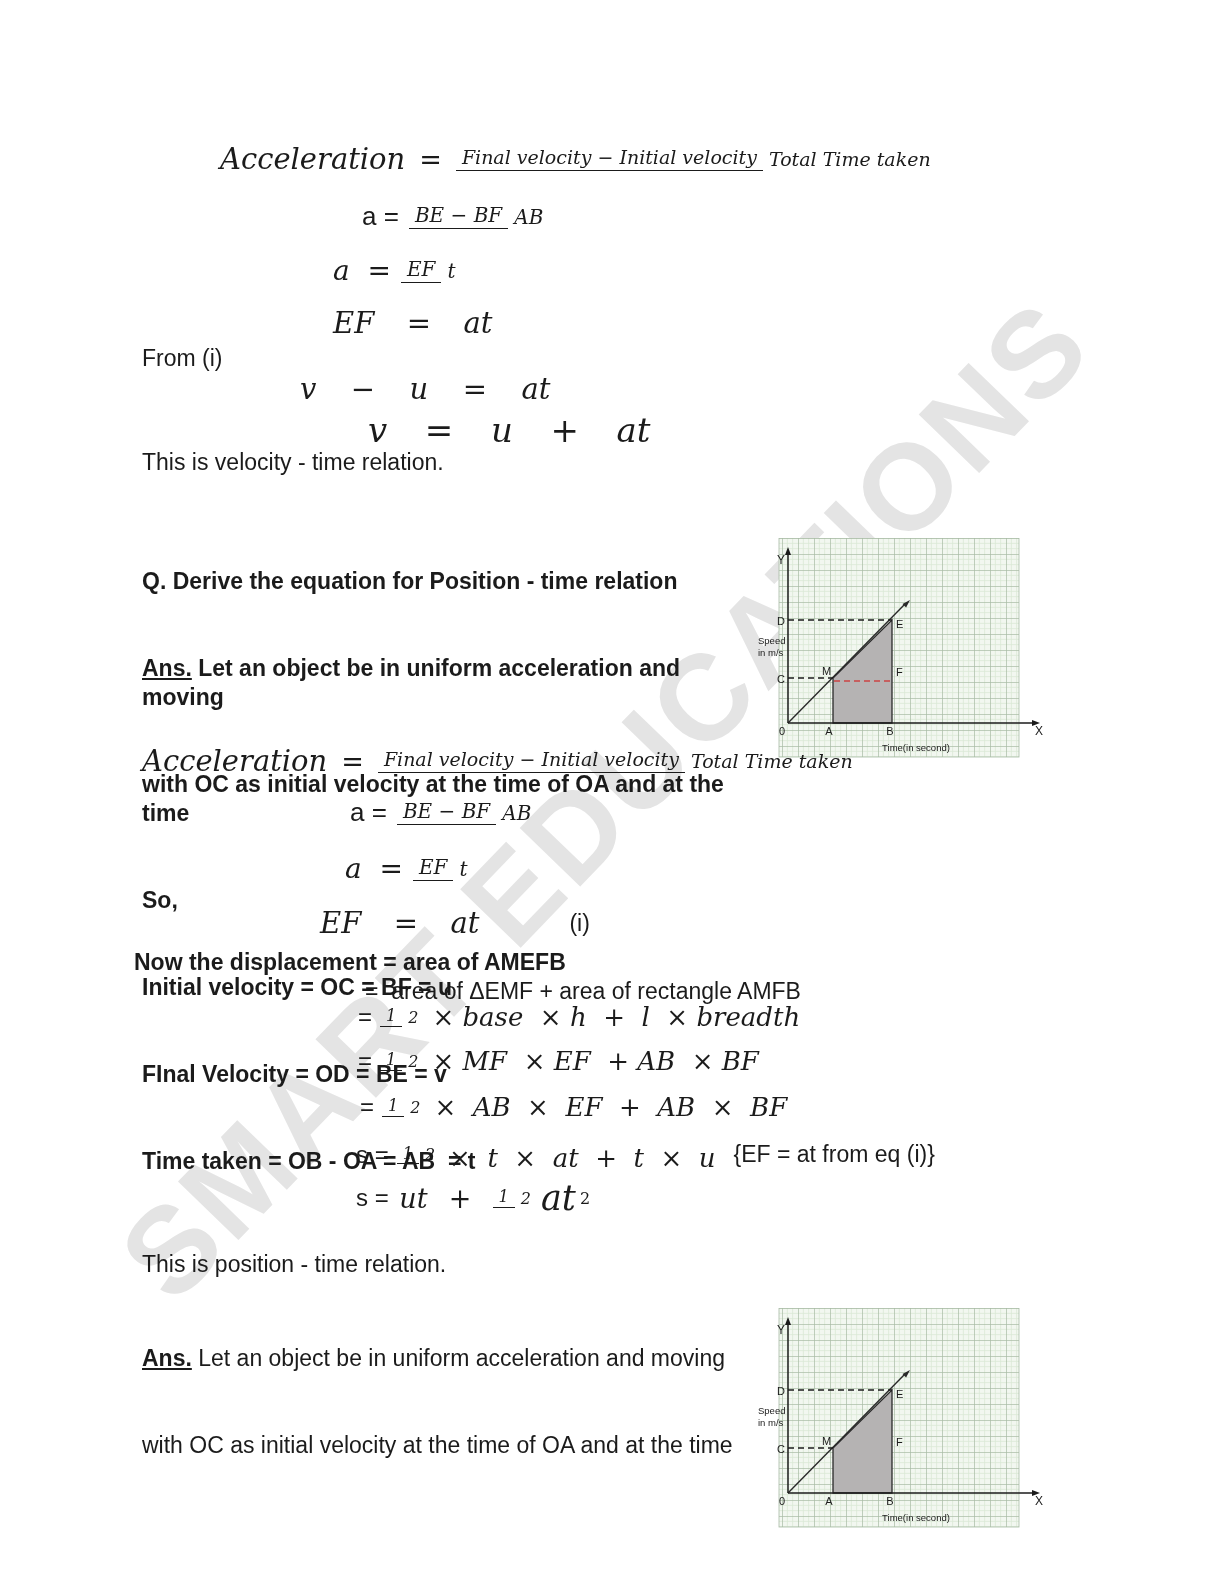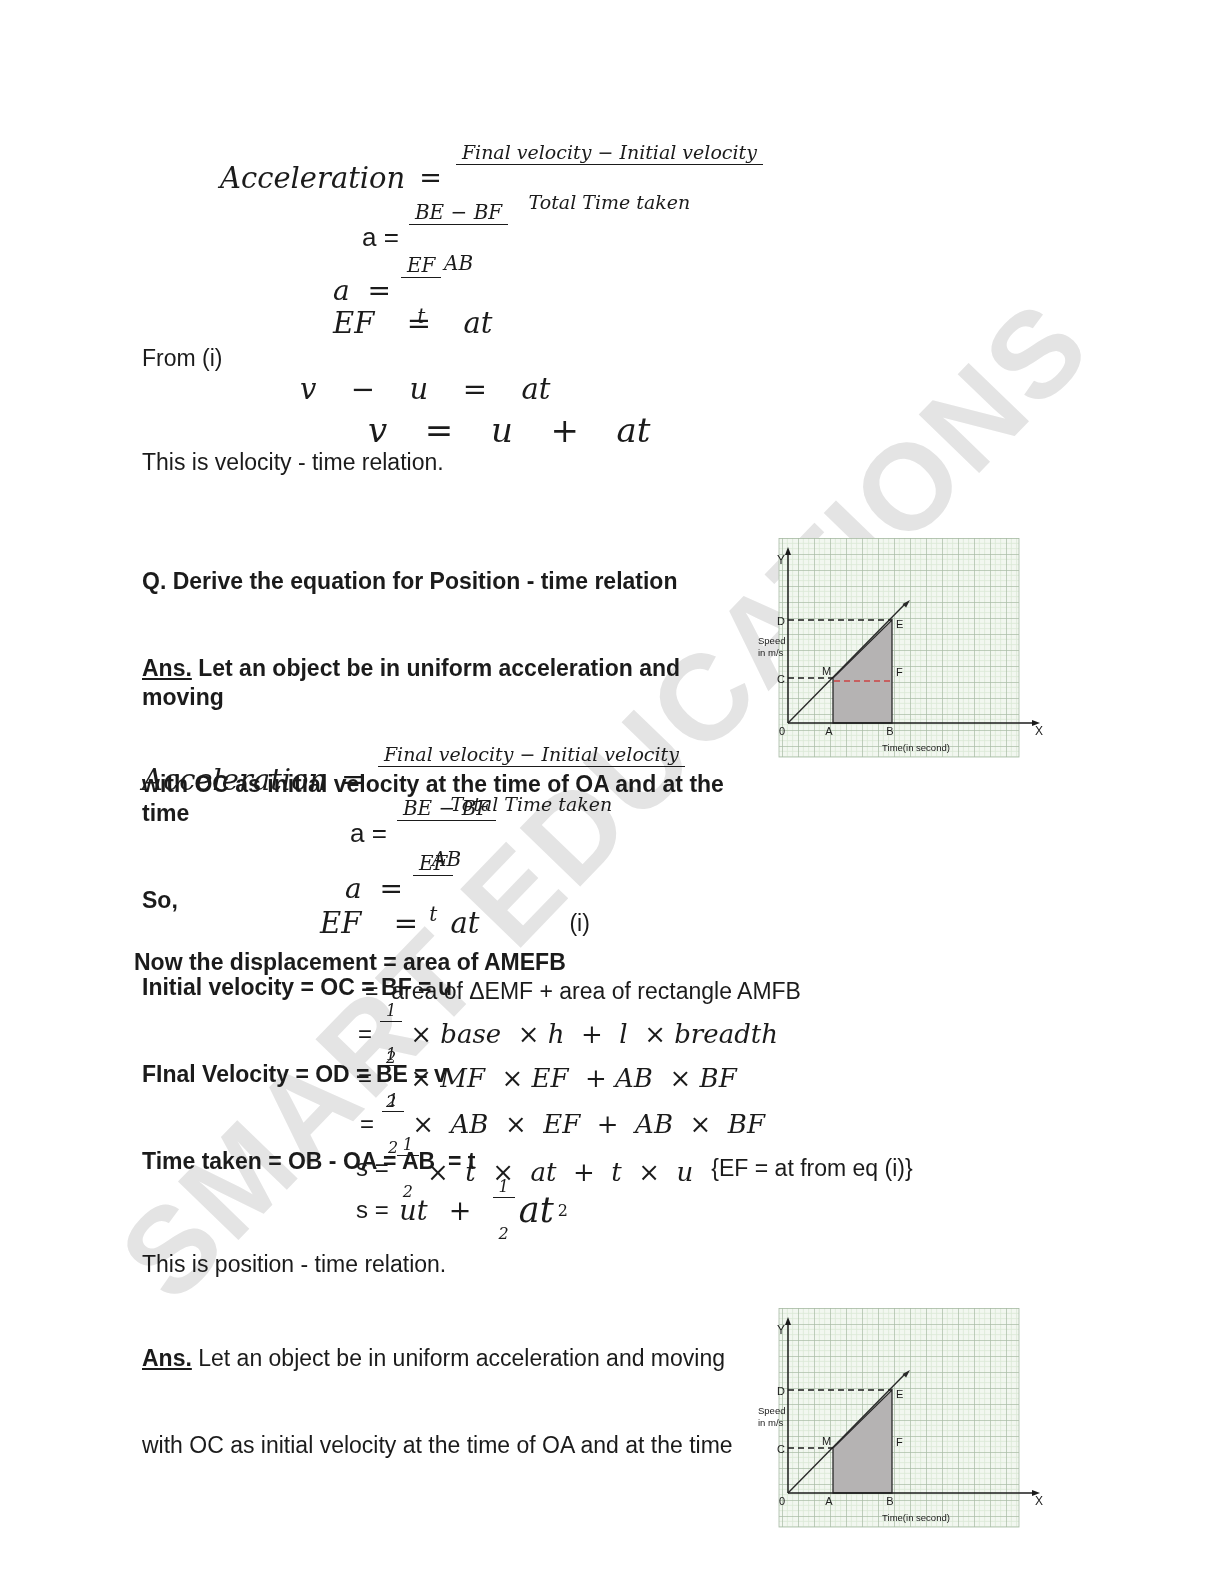--- a/index.html
+++ b/index.html
@@ -4,21 +4,21 @@
 <style>
   html,body { margin:0; padding:0; background:#ffffff; }
   .page { position:relative; width:1224px; height:1584px; background:#ffffff; overflow:hidden;
           font-family:"Liberation Sans", sans-serif; color:#1b1b1b; }
   .wm { position:absolute; left:605px; top:800px; transform:translate(-50%,-50%) rotate(-46deg);
         font-size:122px; font-weight:bold; letter-spacing:4px; color:#e4e4e4;
         white-space:nowrap; z-index:0; font-family:"Liberation Sans", sans-serif; }
   .eq { position:absolute; display:flex; align-items:center; z-index:1; }
   .m  { font-family:"DejaVu Serif", serif; font-style:italic; white-space:pre-wrap; }
   .s  { font-family:"Liberation Sans", sans-serif; font-style:normal; white-space:pre-wrap; }
-  .frac { display:inline-flex; flex-direction:column; align-items:center; text-align:center; line-height:1.12;gap:26px; }
+  .frac { display:inline-flex; flex-direction:row; align-items:center; text-align:center; line-height:1.12; }
   .frac .fn { border-bottom:1.5px solid #1b1b1b; padding:0 6px 1px; }
   .frac .fd { padding:1px 6px 0; }
   .f19 { font-size:19px; }
   .f20 { font-size:20px; }
   .f16 { font-size:16px; }
   .tb { position:absolute; font-size:23px; line-height:29px; z-index:1; white-space:pre-wrap; }
   .tb b.u { text-decoration:underline; }
   .graph { position:absolute; z-index:1; }
   svg text { font-family:"Liberation Sans", sans-serif; fill:#1b1b1b; }
   .sup { font-size:16px; vertical-align:12px; font-style:normal; font-family:"DejaVu Serif", serif; }

